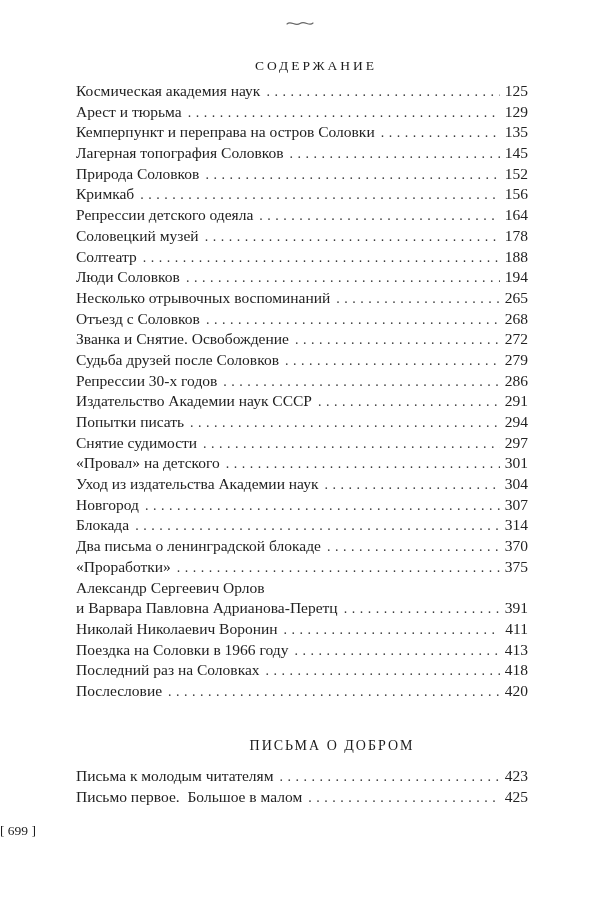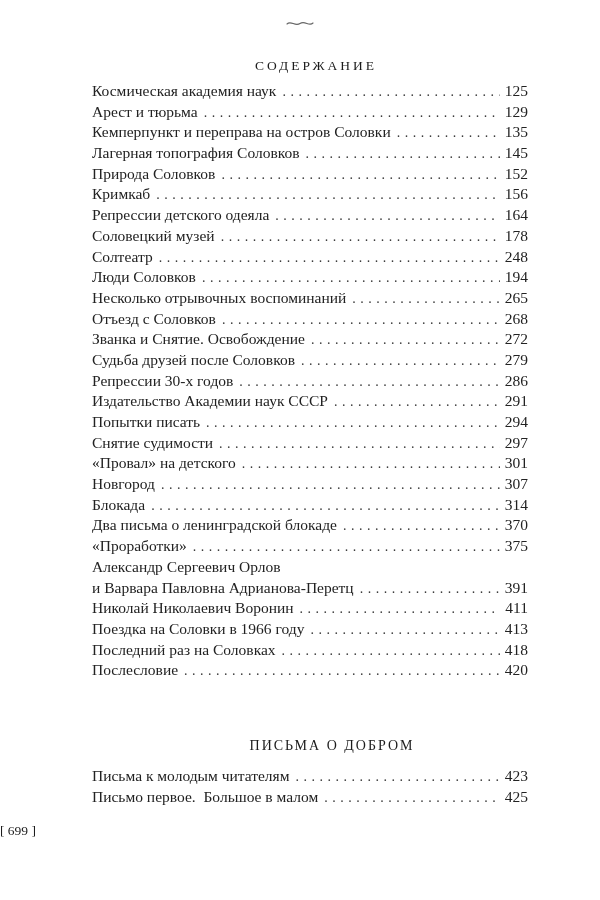--- a/index.html
+++ b/index.html
@@ -38,21 +38,20 @@
     margin: 16px;
     font-size: 13.5px;
     font-weight: normal;
     letter-spacing: 3px;
     color: #1c1c1c;
   }
   .toc {
     position: absolute;
     left: 76px;
     right: 72px;
-    margin-left: 16px;
   }
   #toc-main { top: 82px; }
   #toc-letters { top: 767px; }
   .toc-row {
     display: flex;
     align-items: baseline;
     height: 20.7px;
     font-size: 15.5px;
     color: #222222;
   }
@@ -149,21 +148,21 @@
         <span class="toc-page">164</span>
       </div>
       <div class="toc-row">
         <span class="toc-title">Соловецкий музей</span>
         <span class="toc-dots"></span>
         <span class="toc-page">178</span>
       </div>
       <div class="toc-row">
         <span class="toc-title">Солтеатр</span>
         <span class="toc-dots"></span>
-        <span class="toc-page">248</span>
+        <span class="toc-page">188</span>
       </div>
       <div class="toc-row">
         <span class="toc-title">Люди Соловков</span>
         <span class="toc-dots"></span>
         <span class="toc-page">194</span>
       </div>
       <div class="toc-row">
         <span class="toc-title">Несколько отрывочных воспоминаний</span>
         <span class="toc-dots"></span>
         <span class="toc-page">265</span>
@@ -202,20 +201,25 @@
         <span class="toc-title">Снятие судимости</span>
         <span class="toc-dots"></span>
         <span class="toc-page">297</span>
       </div>
       <div class="toc-row">
         <span class="toc-title">«Провал» на детского</span>
         <span class="toc-dots"></span>
         <span class="toc-page">301</span>
       </div>
       <div class="toc-row">
+        <span class="toc-title">Уход из издательства Академии наук</span>
+        <span class="toc-dots"></span>
+        <span class="toc-page">304</span>
+      </div>
+      <div class="toc-row">
         <span class="toc-title">Новгород</span>
         <span class="toc-dots"></span>
         <span class="toc-page">307</span>
       </div>
       <div class="toc-row">
         <span class="toc-title">Блокада</span>
         <span class="toc-dots"></span>
         <span class="toc-page">314</span>
       </div>
       <div class="toc-row">

